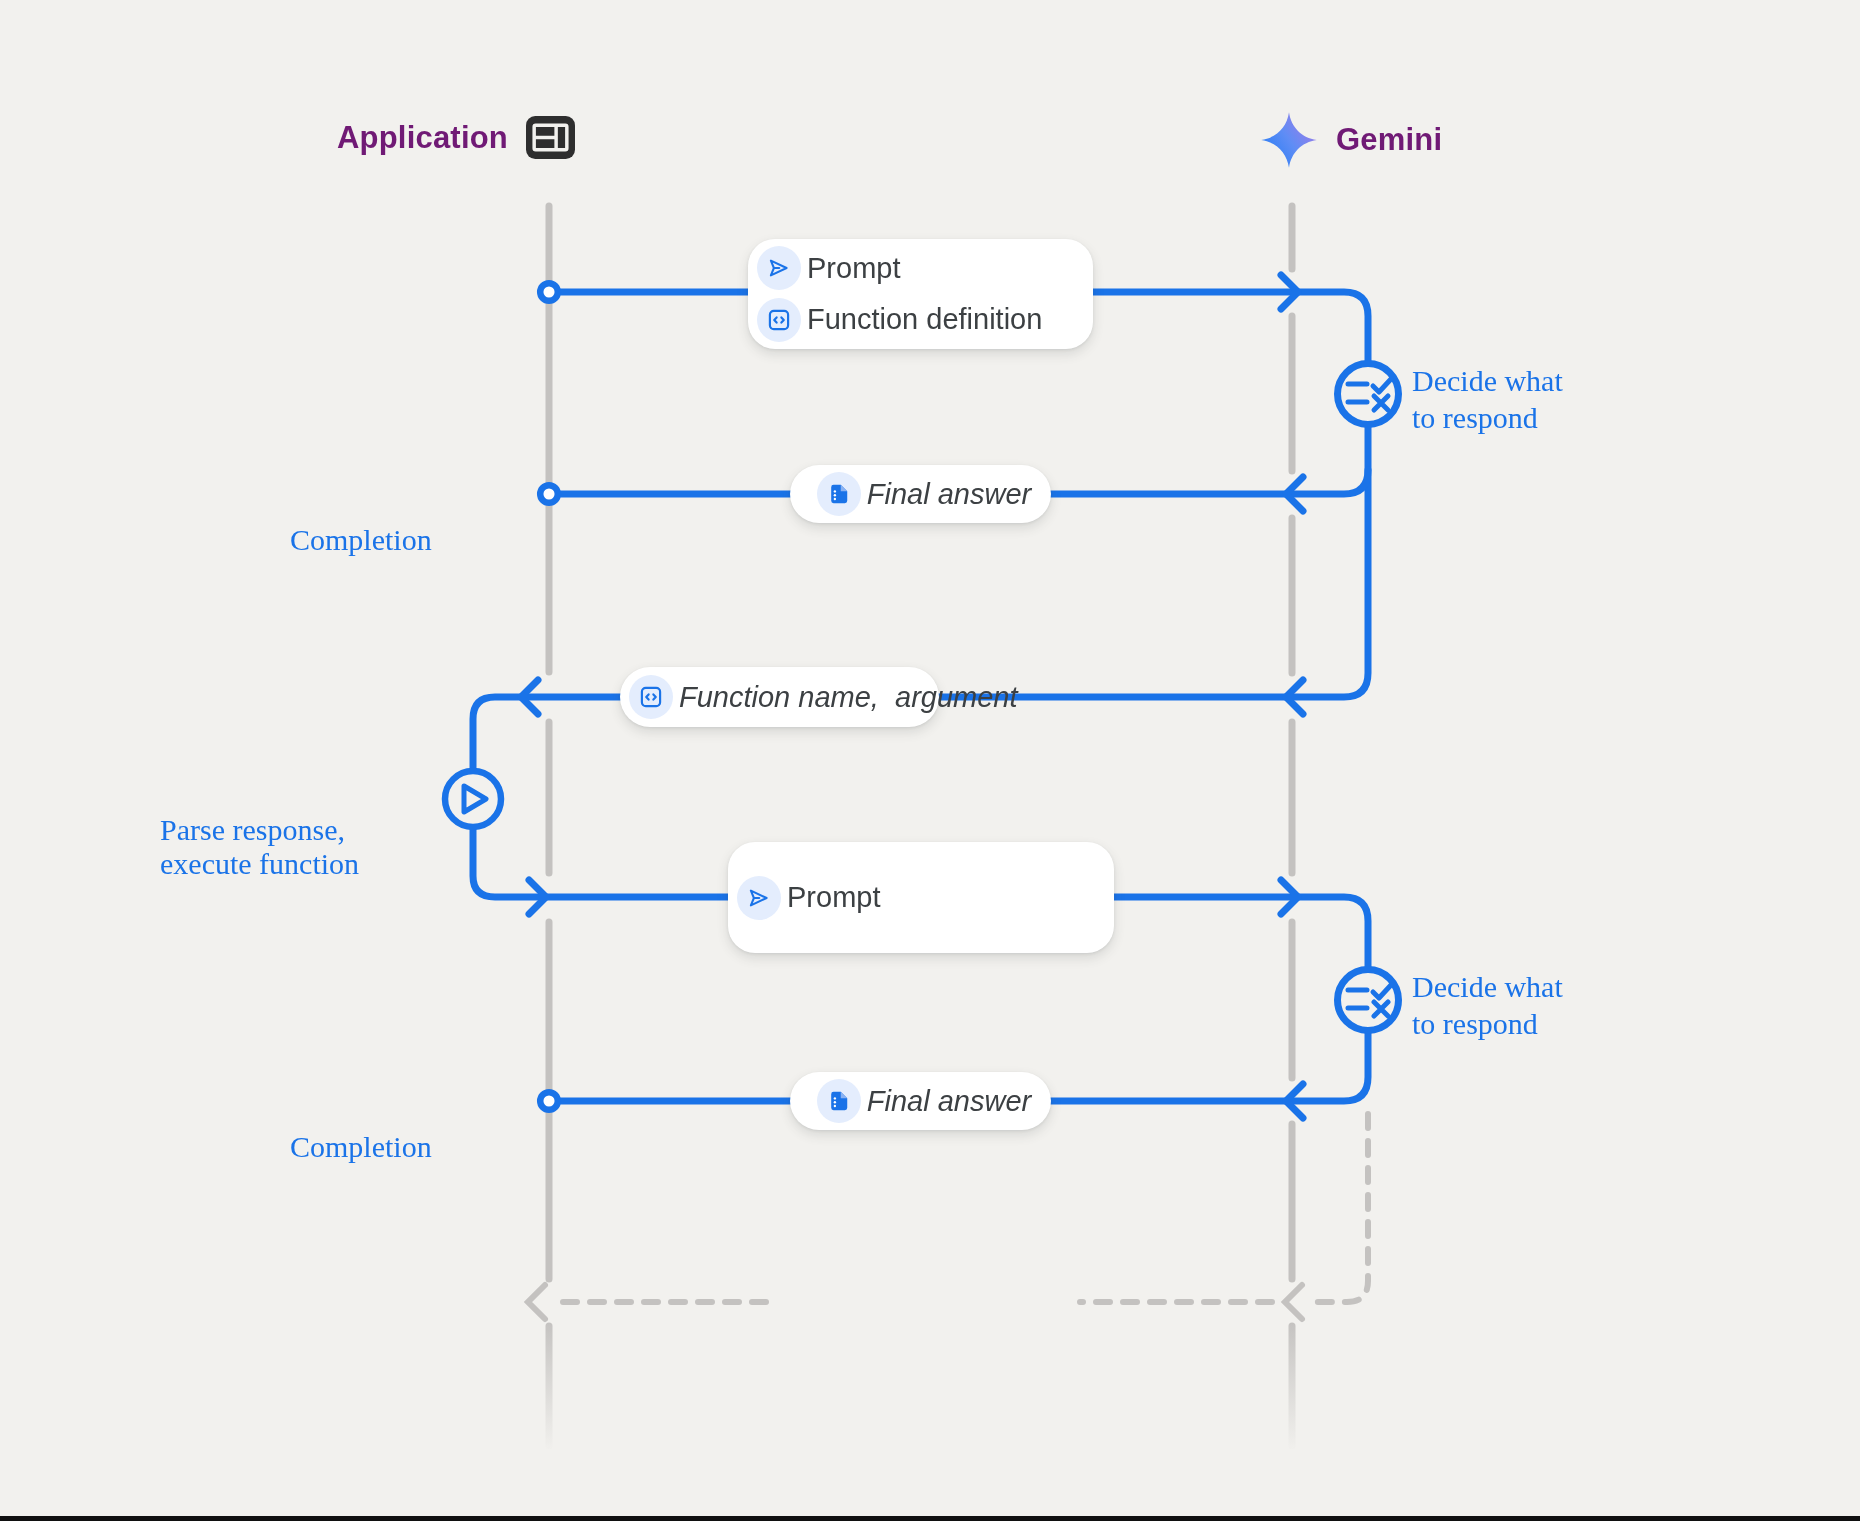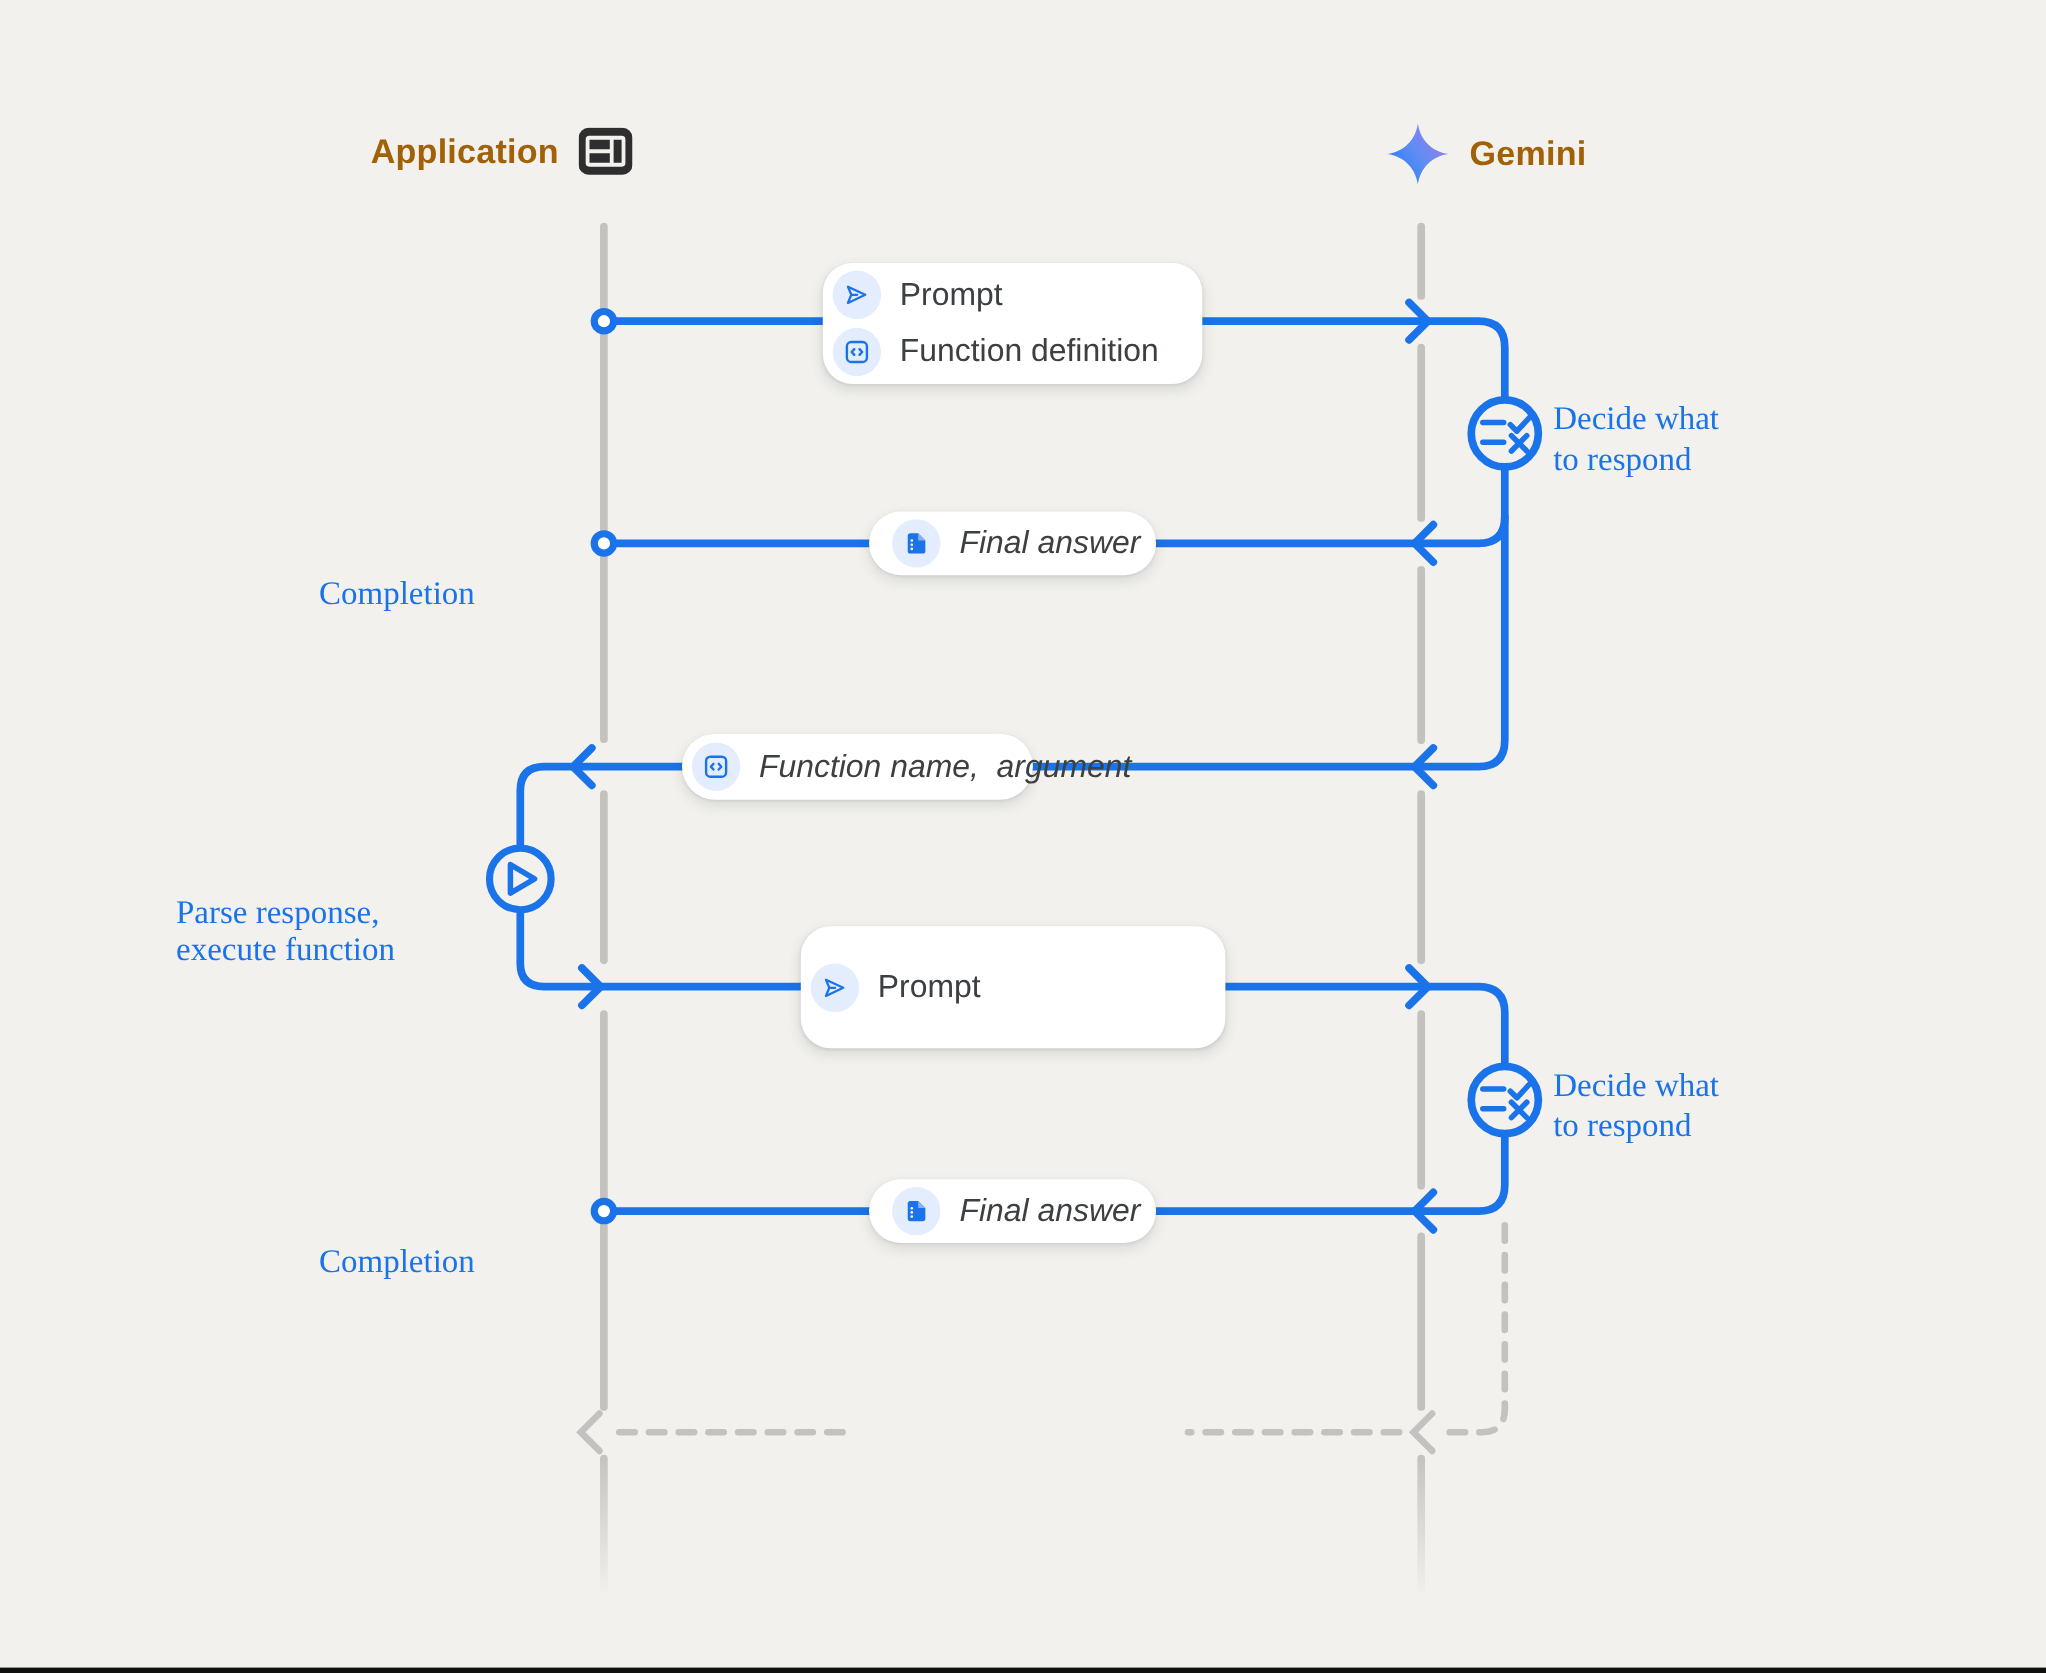--- a/index.html
+++ b/index.html
@@ -4,30 +4,30 @@
 <style>
   html,body{margin:0;padding:0;background:#e9e8e4;}
   .stage{
     position:relative;width:1860px;height:1521px;background:#f2f1ee;
     font-family:"Liberation Sans", sans-serif;overflow:hidden;
   }
   .abs{position:absolute;}
   svg.wire{position:absolute;left:0;top:0;}
   
   .actor{display:flex;align-items:center;gap:18px;}
-  .actor-label{font-size:31px;font-weight:600;color:#a16207;letter-spacing:.2px;}
+  .actor-label{font-size:31px;font-weight:600;color:#701a75;letter-spacing:.2px;}
   
   .card{
     position:absolute;background:#ffffff;border-radius:27px;
     box-shadow:0 5px 12px rgba(60,64,67,.14),0 1px 3px rgba(60,64,67,.10);
     display:flex;flex-direction:column;justify-content:space-evenly;
     box-sizing:border-box;padding-left:9px;
   }
   .pill{flex-direction:row;align-items:center;border-radius:30px;gap:0;font-style:italic;}
-  .crow{display:flex;align-items:center;gap:17px;}
+  .crow{display:flex;align-items:center;gap:6px;}
   .icircle{
     width:44px;height:44px;border-radius:50%;background:#e4edfd;
     display:flex;align-items:center;justify-content:center;flex:0 0 44px;
   }
   .ctext{font-size:29px;color:#3c4043;white-space:pre;}
   
   .blue-note{color:#1a73e8;font-size:30px;line-height:37px;font-family:Liberation Serif, serif;}
   .right-align{margin-top:46px;}
   .dark-note{color:#262626;font-size:29px;font-weight:600;text-align:center;}
   .bottom-bar{position:absolute;left:0;bottom:0;width:100%;height:5px;background:#101010;}

